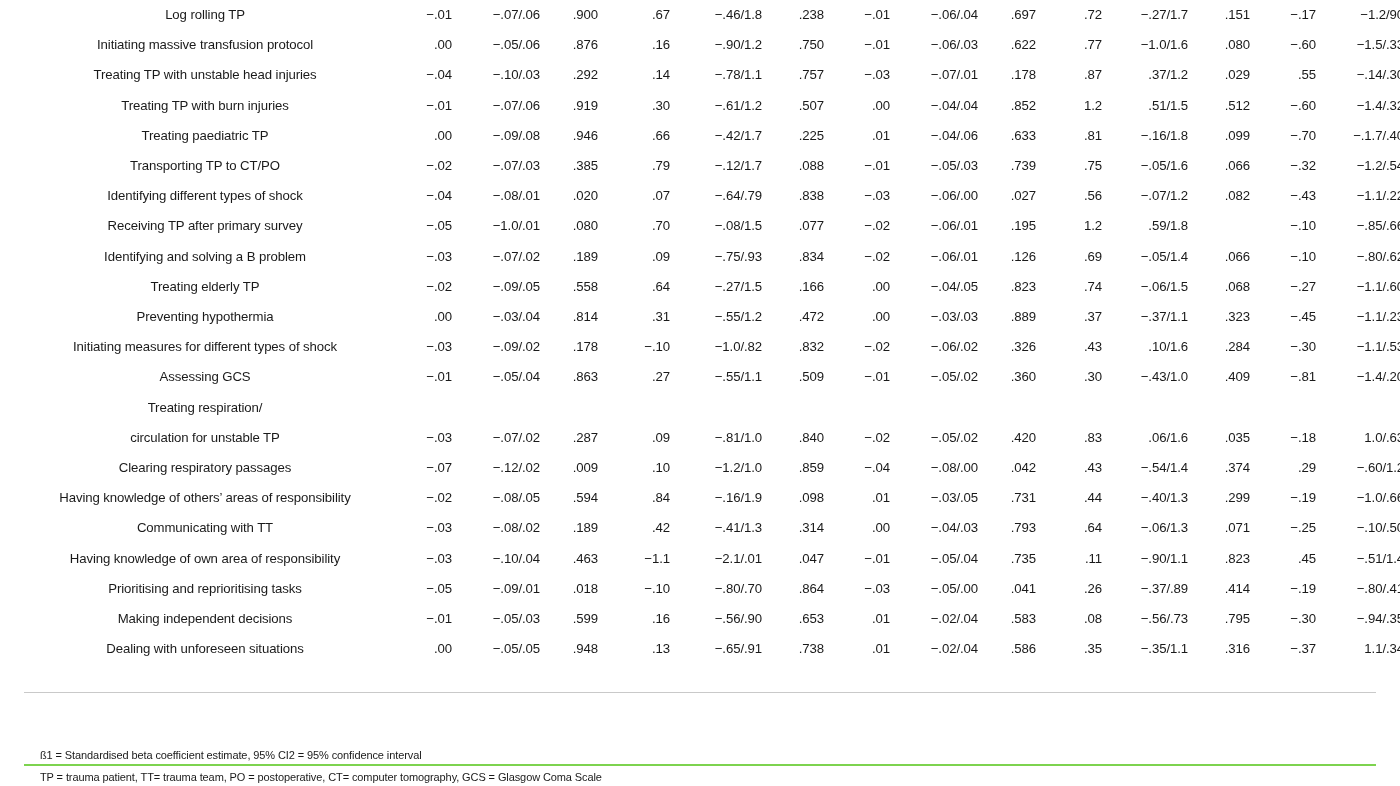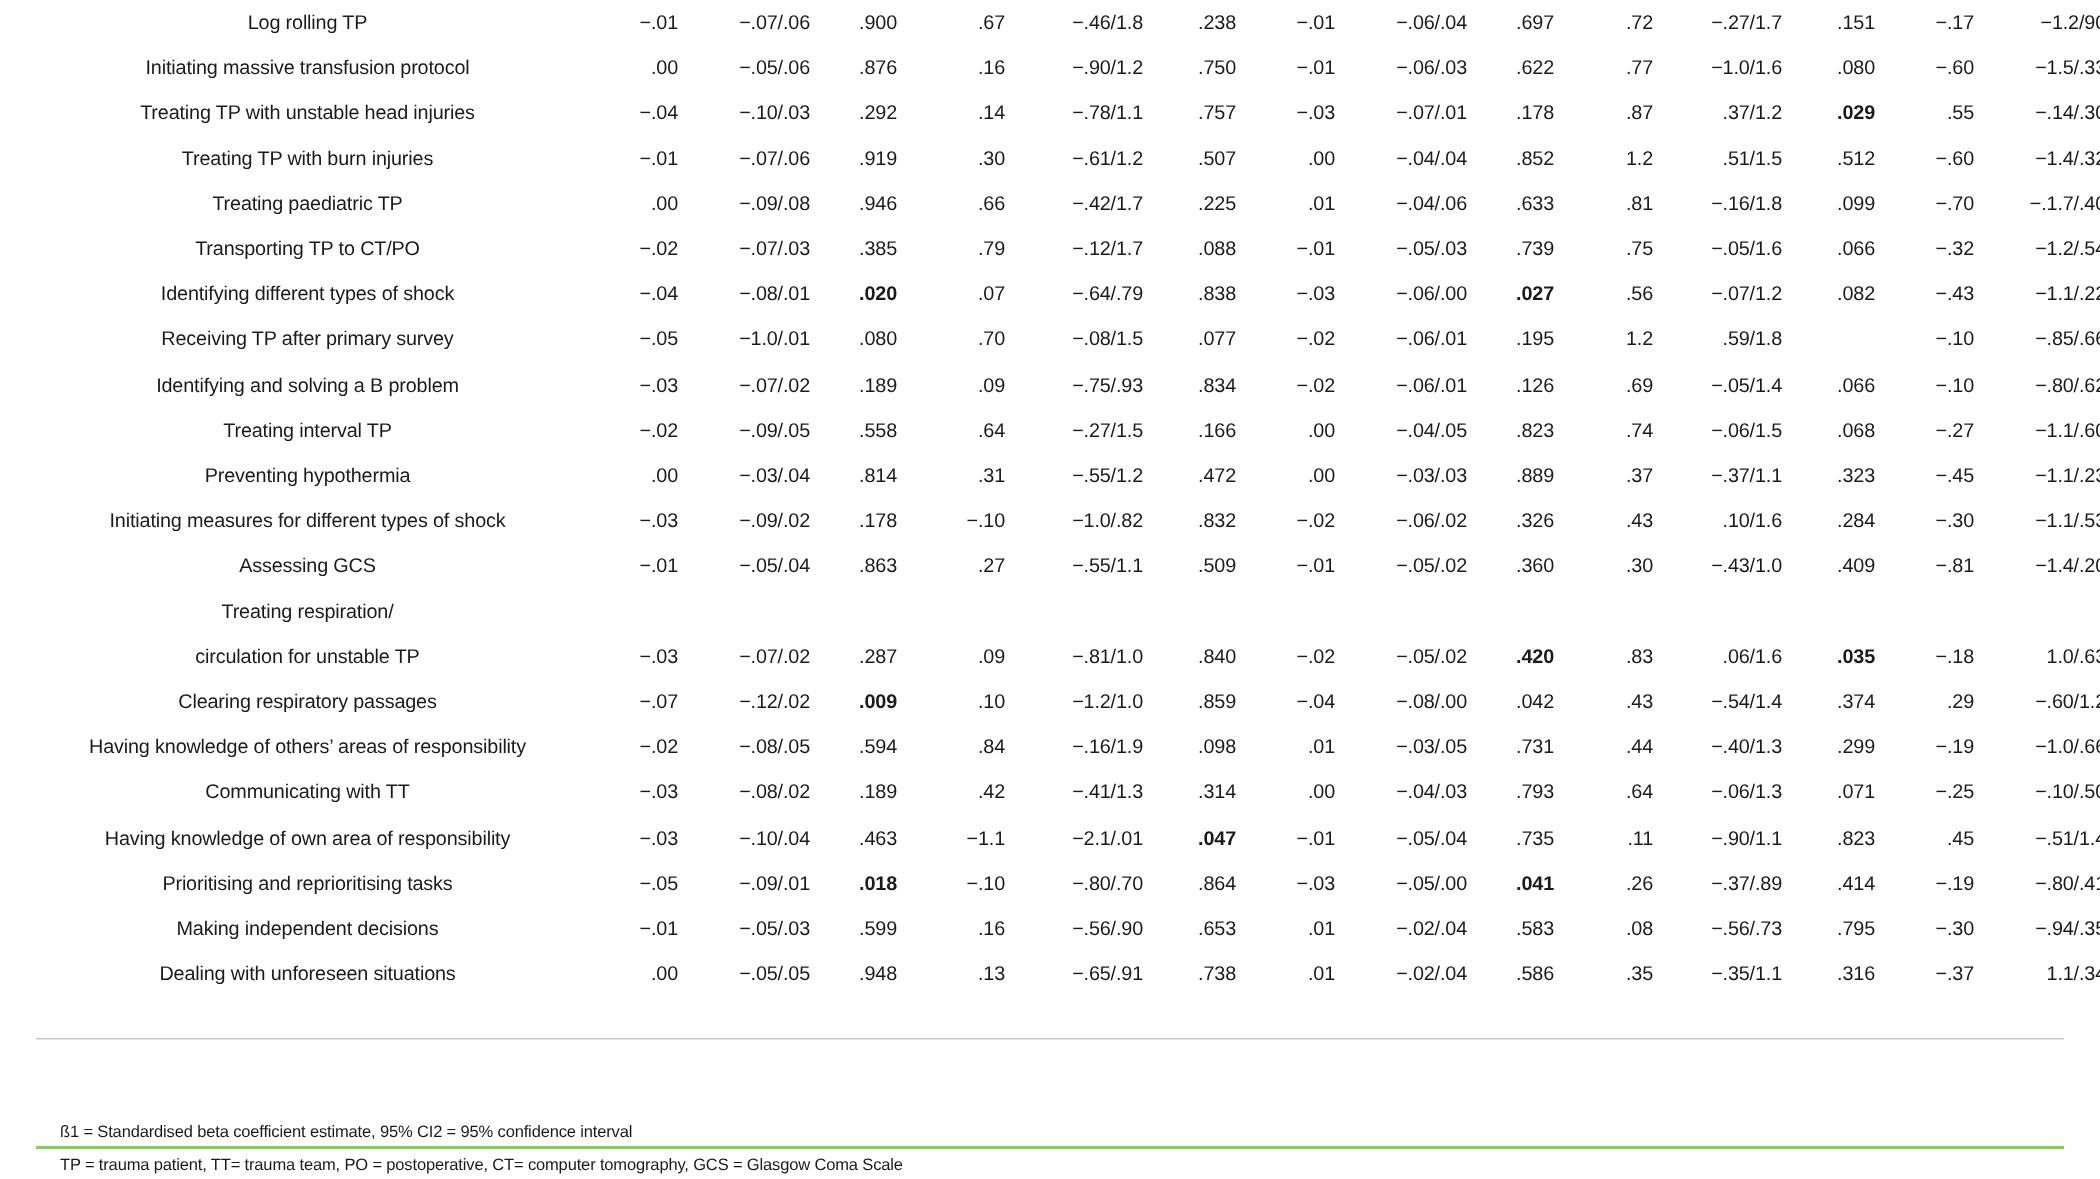--- a/index.html
+++ b/index.html
@@ -53,21 +53,21 @@
   col.c5  { width: 92px; }
   col.c6  { width: 62px; }
   col.c7  { width: 66px; }
   col.c8  { width: 88px; }
   col.c9  { width: 58px; }
   col.c10 { width: 66px; }
   col.c11 { width: 86px; }
   col.c12 { width: 62px; }
   col.c13 { width: 66px; }
   col.c14 { width: 88px; }
-  .b { font-weight: bold; }
+  .b { font-weight: normal; }
   tr.split td { height: 30.2px; line-height: 30.2px; margin-top: 36px; }
   .rule-grey {
     border-top: 1px solid #c9c9c9;
     margin: 0 24px;
     width: 1352px;
     height: 0;
     position: absolute;
     left: 0;
     top: 692px;
   }
@@ -268,21 +268,21 @@
           <td class="num">−.02</td>
           <td class="num">−.06/.01</td>
           <td class="num">.126</td>
           <td class="num">.69</td>
           <td class="num">−.05/1.4</td>
           <td class="num">.066</td>
           <td class="num">−.10</td>
           <td class="num">−.80/.62</td>
         </tr>
         <tr>
-          <td class="label">Treating interval TP</td>
+          <td class="label">Treating elderly TP</td>
           <td class="num">−.02</td>
           <td class="num">−.09/.05</td>
           <td class="num">.558</td>
           <td class="num">.64</td>
           <td class="num">−.27/1.5</td>
           <td class="num">.166</td>
           <td class="num">.00</td>
           <td class="num">−.04/.05</td>
           <td class="num">.823</td>
           <td class="num">.74</td>

